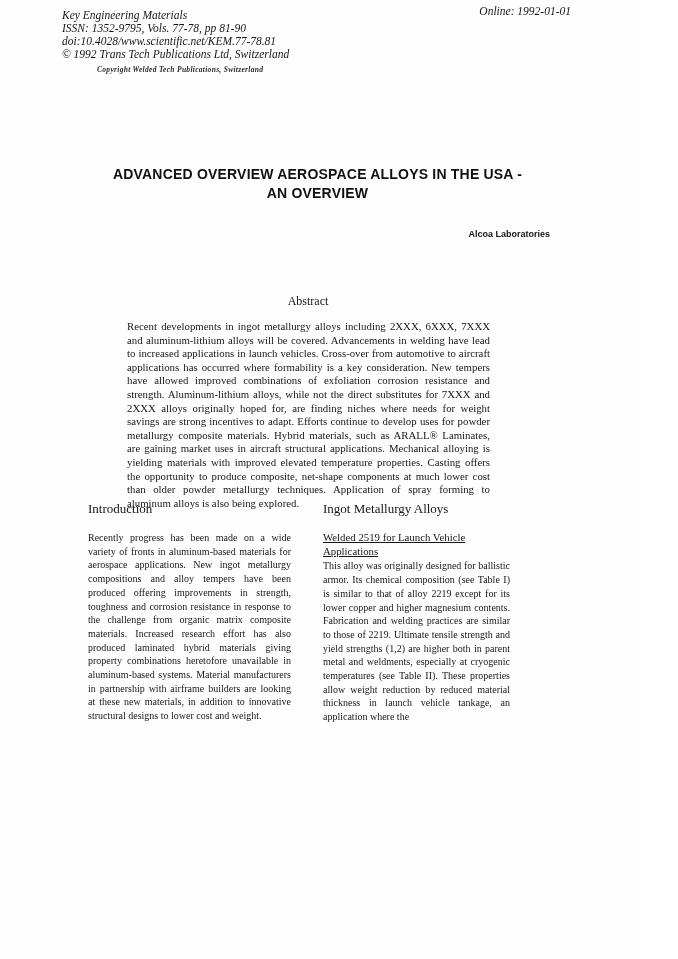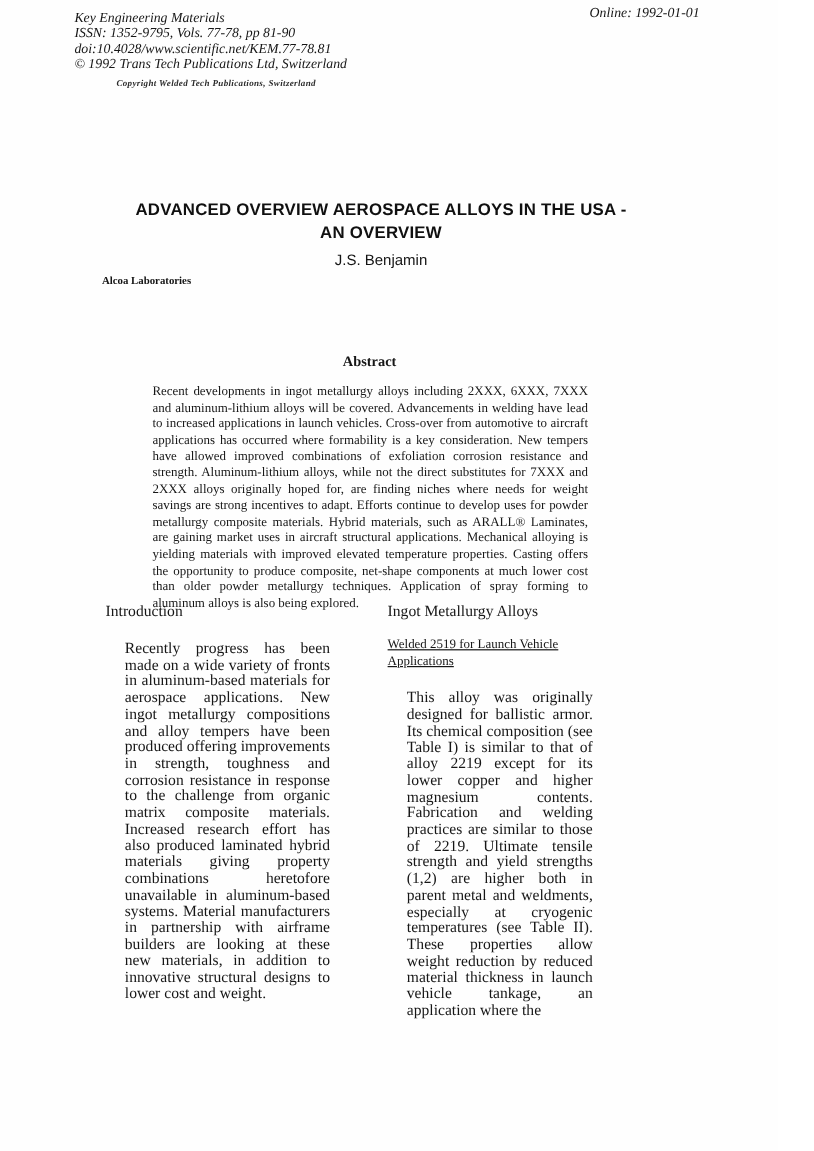--- a/index.html
+++ b/index.html
@@ -8,21 +8,20 @@
     background: #ffffff;
   }
   .page {
     position: relative;
     width: 636px;
     height: 959px;
     background: #fefefe;
     color: #161616;
     font-family: "Liberation Serif", serif;
     overflow: hidden;
-    padding-left: 12px;
   }
 
   
   .pub-block {
     position: absolute;
     left: 62px;
     top: 9px;
     font-style: italic;
     font-size: 11.5px;
     line-height: 13px;
@@ -68,37 +67,37 @@
     text-align: center;
     font-family: "Liberation Sans", sans-serif;
     font-size: 12.5px;
     color: #141414;
   }
   .affiliation {
     position: absolute;
     left: 85px;
     top: 229px;
     width: 465px;
-    text-align: left;
-    font-family: Liberation Serif, serif;
+    text-align: right;
+    font-family: Liberation Sans, sans-serif;
     font-size: 9px;
     font-weight: 600;
     color: #141414;
   }
 
   
   .abstract-heading {
     position: absolute;
     left: 127px;
     top: 294px;
     width: 362px;
     margin: 0;
     text-align: center;
     font-size: 12px;
-    font-weight: bold;
+    font-weight: normal;
   }
   .abstract-text {
     position: absolute;
     left: 127px;
     top: 320px;
     width: 363px;
     margin: 0;
     text-align: justify;
     font-size: 10.8px;
     line-height: 13.6px;
@@ -117,42 +116,41 @@
     font-size: 13px;
     font-weight: normal;
   }
   .sub-heading {
     margin: 0 0 1px 0;
     font-size: 10.8px;
     line-height: 13.7px;
     text-decoration: underline;
   }
   .body-text {
-    margin: 16px;
+    margin: 0;
     text-align: justify;
-    font-size: 13px;
+    font-size: 10px;
     line-height: 13.7px;
   }
 </style>
 </head>
 <body>
 
 <div class="page">
 
   <div class="pub-block">
     <div>Key Engineering Materials</div>
     <div>ISSN: 1352-9795, Vols. 77-78, pp 81-90</div>
     <div>doi:10.4028/www.scientific.net/KEM.77-78.81</div>
     <div>© 1992 Trans Tech Publications Ltd, Switzerland</div>
     <div class="copyright-small">Copyright Welded Tech Publications, Switzerland</div>
   </div>
   <div class="online-date">Online: 1992-01-01</div>
 
   <h1 class="title"><span>ADVANCED OVERVIEW AEROSPACE ALLOYS IN THE USA -</span><br><span>AN OVERVIEW</span></h1>
-  <div class="author">J.S. Benjamin</div>
   <div class="affiliation">Alcoa Laboratories</div>
 
   <h2 class="abstract-heading">Abstract</h2>
   <p class="abstract-text">Recent developments in ingot metallurgy alloys including 2XXX, 6XXX, 7XXX and aluminum-lithium alloys will be covered.  Advancements in welding have lead to increased applications in launch vehicles.  Cross-over from automotive to aircraft applications has occurred where formability is a key consideration.  New tempers have allowed improved combinations of exfoliation corrosion resistance and strength.  Aluminum-lithium alloys, while not the direct substitutes for 7XXX and 2XXX alloys originally hoped for, are finding niches where needs for weight savings are strong incentives to adapt.  Efforts continue to develop uses for powder metallurgy composite materials.  Hybrid materials, such as ARALL® Laminates, are gaining market uses in aircraft structural applications.  Mechanical alloying is yielding materials with improved elevated temperature properties.  Casting offers the opportunity to produce composite, net-shape components at much lower cost than older powder metallurgy techniques.  Application of spray forming to aluminum alloys is also being explored.</p>
 
   <div class="column column-left">
     <h3 class="section-heading">Introduction</h3>
     <p class="body-text">Recently progress has been made on a wide variety of fronts in aluminum-based materials for aerospace applications.  New ingot metallurgy compositions and alloy tempers have been produced offering improvements in strength, toughness and corrosion resistance in response to the challenge from organic matrix composite materials.  Increased research effort has also produced laminated hybrid materials giving property combinations heretofore unavailable in aluminum-based systems.  Material manufacturers in partnership with airframe builders are looking at these new materials, in addition to innovative structural designs to lower cost and weight.</p>
   </div>
 

